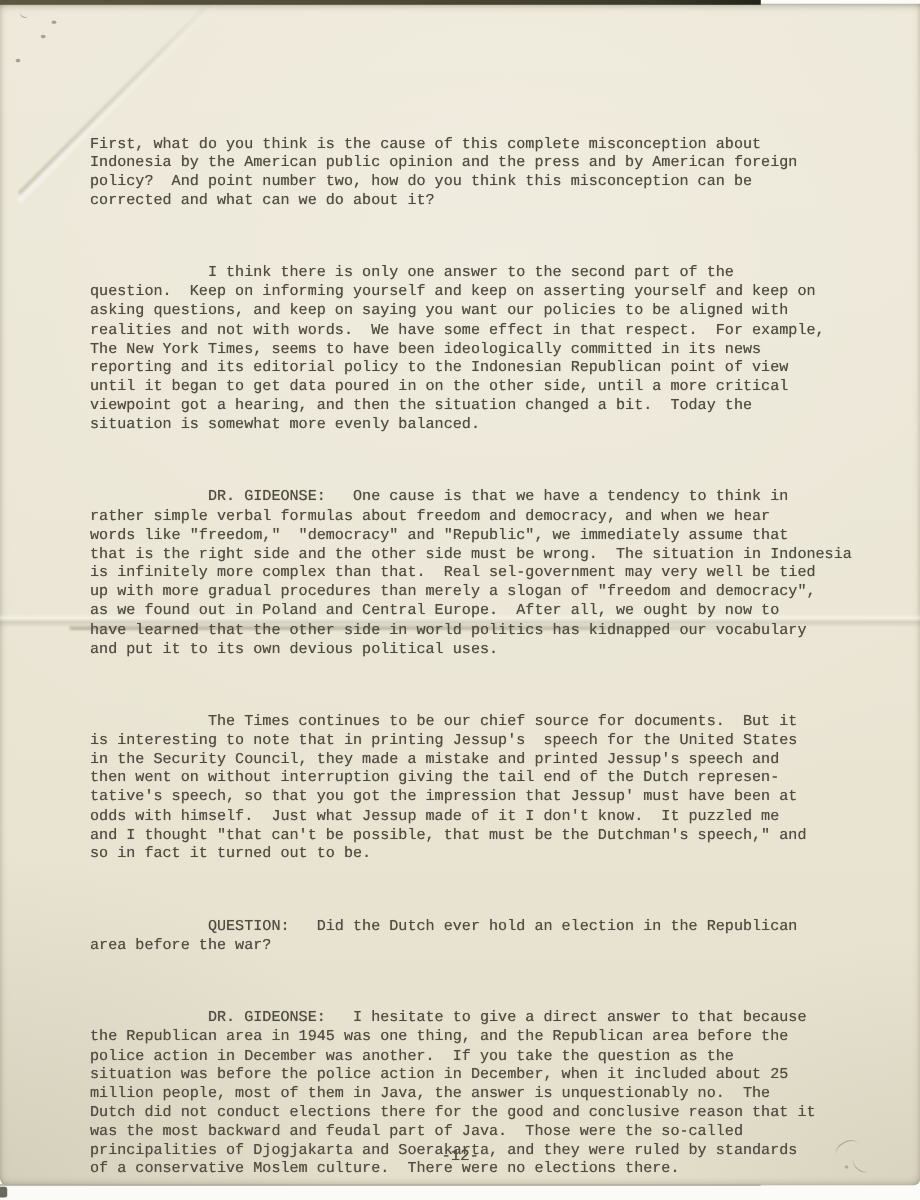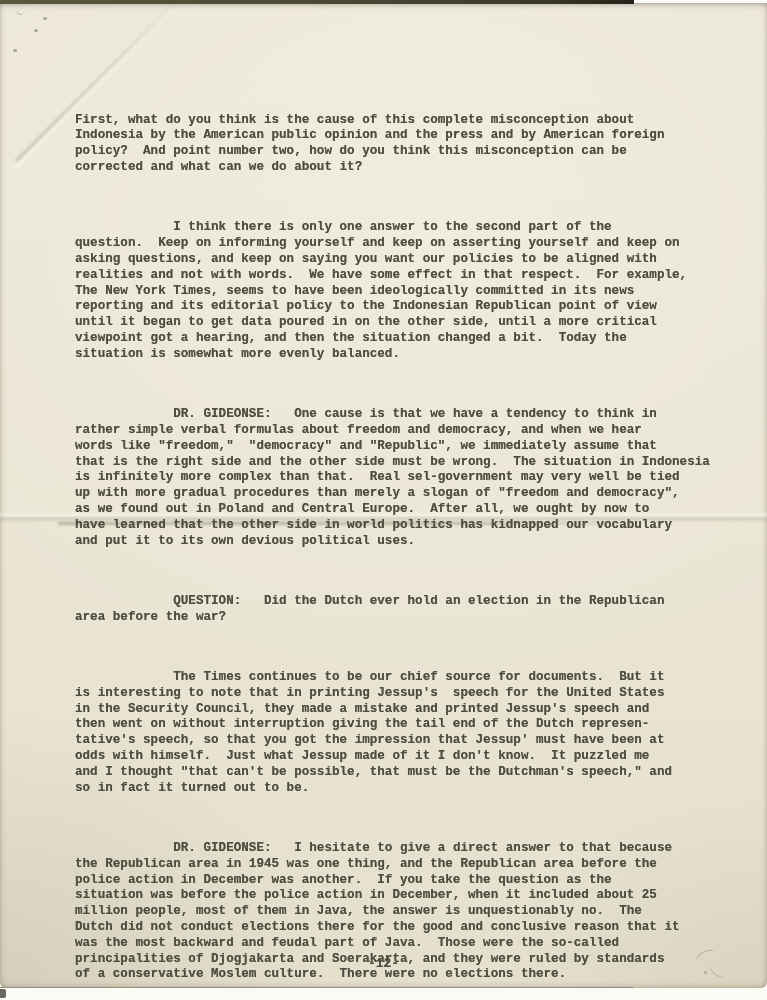--- a/index.html
+++ b/index.html
@@ -4,21 +4,21 @@
 <style>
   html, body {
     margin: 0; padding: 0;
     width: 767px; height: 1000px;
     overflow: hidden;
     background: #fbfbf8;
     font-family: "Liberation Mono", "DejaVu Sans Mono", monospace;
   }
   .scan {
     position: relative;
-    width: 634px; height: 1000px; font-weight: bold;
+    width: 634px; height: 1000px;
   }
   
   .top-edge {
     position: absolute; top: 0; left: 0; right: 0; height: 4px;
     background: linear-gradient(90deg, #5a5840 0%, #4a4833 55%, #3a392a 85%, #23231a 100%);
   }
   
   .bottom-strip {
     position: absolute; left: 0; right: 0; bottom: 0; height: 12px;
     background: #fafaf6;
@@ -151,30 +151,30 @@
 situation is somewhat more evenly balanced.</p>
       <p class="para">             DR. GIDEONSE:   One cause is that we have a tendency to think in
 rather simple verbal formulas about freedom and democracy, and when we hear
 words like "freedom,"  "democracy" and "Republic", we immediately assume that
 that is the right side and the other side must be wrong.  The situation in Indonesia
 is infinitely more complex than that.  Real sel-government may very well be tied
 up with more gradual procedures than merely a slogan of "freedom and democracy",
 as we found out in Poland and Central Europe.  After all, we ought by now to
 have learned that the other side in world politics has kidnapped our vocabulary
 and put it to its own devious political uses.</p>
-      <p class="para">             QUESTION:   Did the Dutch ever hold an election in the Republican
-area before the war?</p>
       <p class="para">             The Times continues to be our chief source for documents.  But it
 is interesting to note that in printing Jessup's  speech for the United States
 in the Security Council, they made a mistake and printed Jessup's speech and
 then went on without interruption giving the tail end of the Dutch represen-
 tative's speech, so that you got the impression that Jessup' must have been at
 odds with himself.  Just what Jessup made of it I don't know.  It puzzled me
 and I thought "that can't be possible, that must be the Dutchman's speech," and
 so in fact it turned out to be.</p>
+      <p class="para">             QUESTION:   Did the Dutch ever hold an election in the Republican
+area before the war?</p>
       <p class="para">             DR. GIDEONSE:   I hesitate to give a direct answer to that because
 the Republican area in 1945 was one thing, and the Republican area before the
 police action in December was another.  If you take the question as the
 situation was before the police action in December, when it included about 25
 million people, most of them in Java, the answer is unquestionably no.  The
 Dutch did not conduct elections there for the good and conclusive reason that it
 was the most backward and feudal part of Java.  Those were the so-called
 principalities of Djogjakarta and Soerakarta, and they were ruled by standards
 of a conservative Moslem culture.  There were no elections there.</p>
       

